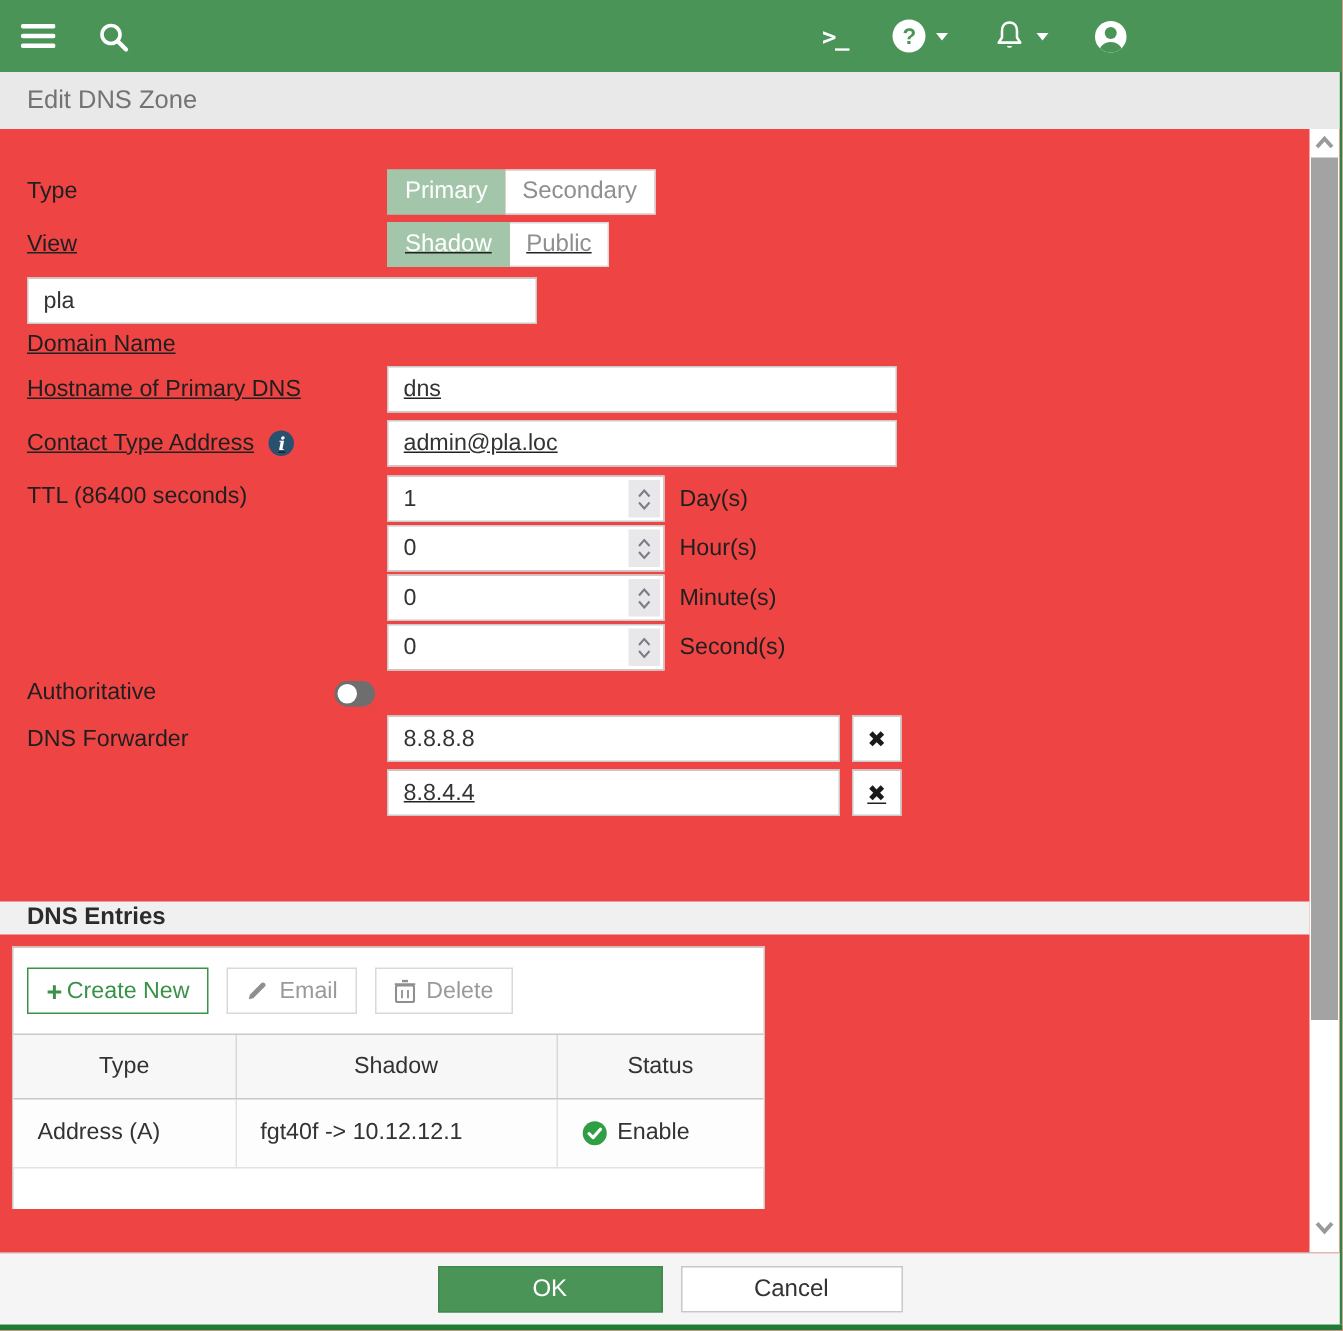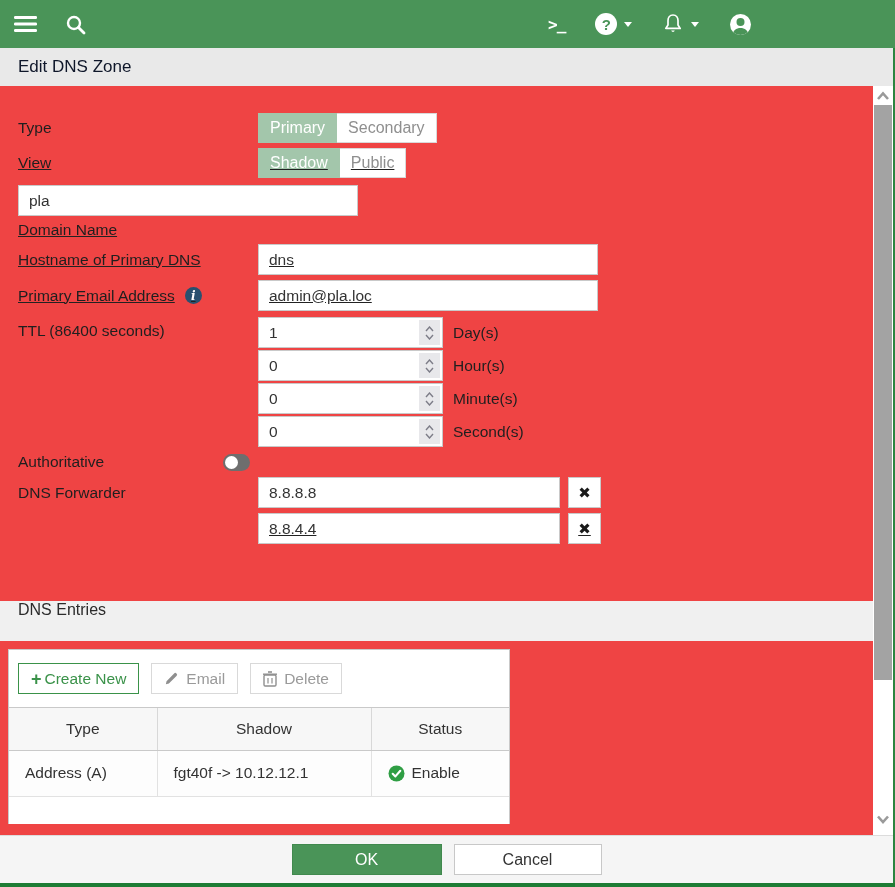--- a/index.html
+++ b/index.html
@@ -11,21 +11,21 @@
   
   .navbar { height:48px; background:#4a9458; display:flex; align-items:center; padding:0 14px; }
   .nav-left { display:flex; align-items:center; gap:28px; }
   .nav-right { display:flex; align-items:center; gap:30px; position:absolute; left:548px; }
   .nav-icon { display:flex; align-items:center; cursor:pointer; }
   .caret-down { width:0; height:0; border-left:4.5px solid transparent; border-right:4.5px solid transparent; border-top:5px solid #fff; margin-left:7px; }
   .help-circle { width:22px; height:22px; border-radius:50%; background:#fff; color:#4a9458; font-weight:bold; font-size:15px; display:flex; align-items:center; justify-content:center; }
   .cli-glyph { color:#fff; font-family:"DejaVu Sans Mono", monospace; font-weight:bold; font-size:16px; letter-spacing:-1px; }
   
   .frame { position:absolute; top:48px; left:0; right:0; bottom:4px; border-right:2px solid #2c8540; background:#fff; }
-  .title-bar { height:38px; background:#e9e9e9; display:flex; align-items:center; padding-left:18px; font-size:17px; color:#0f172a; }
+  .title-bar { height:38px; background:#e9e9e9; display:flex; align-items:center; padding-left:18px; font-size:17px; color:#737373; }
   .bottom-line { position:absolute; left:0; right:0; bottom:0; height:4px; background:#1e7c34; }
   
   .content { position:relative; height:749px; background:#ef4444; overflow:hidden; }
   .row { display:flex; align-items:center; padding-left:18px; }
   .row .lbl { width:240px; font-size:15.5px; color:#1f1f1f; flex:0 0 240px; display:flex; align-items:center; }
   .row-type { padding-top:27px; }
   
   .seg { display:inline-flex; }
   .seg .opt { font-size:16px; padding:3px 11px; height:30px; display:flex; align-items:center; border:1px solid #d9d9d9; background:#fff; color:#8f8f8f; cursor:pointer; }
   .seg .opt.sel { background:#a3c6ab; color:#fff; border-color:#a3c6ab; }
@@ -42,21 +42,21 @@
   .ttl-group { display:flex; flex-direction:column; gap:2px; }
   .ttl-row { display:flex; align-items:center; }
   
   .toggle { width:27px; height:17px; border-radius:9px; background:#6e6e6e; position:relative; cursor:pointer; }
   .toggle .knob { position:absolute; left:2px; top:2px; width:13px; height:13px; border-radius:50%; background:#fff; }
   
   .xbtn { width:33px; height:31px; border:1px solid #c9c9c9; background:#fff; display:flex; align-items:center; justify-content:center; margin-left:8px; font-size:15px; color:#1a1a1a; cursor:pointer; }
   
   .info-i { width:17px; height:17px; border-radius:50%; background:#29506f; color:#fff; display:inline-flex; align-items:center; justify-content:center; font-family:"DejaVu Serif", serif; font-style:italic; font-weight:bold; font-size:12px; margin-left:10px; }
   
-  .section-bar { margin-top:57px; height:40px; background:#f0f0f0; display:flex; padding-left:18px; font-size:16px; color:#2b2b2b; width:calc(100% - 20px); }
+  .section-bar { margin-top:57px; height:22px; background:#f0f0f0; display:flex; align-items:center; padding-left:18px; font-size:16px; color:#2b2b2b; width:calc(100% - 20px);font-weight:bold; }
   
   .panel { margin:8px 0 0 8px; width:502px; height:175px; border:1px solid #c9c9c9; border-bottom:none; background:#fff; }
   .panel-toolbar { display:flex; gap:12px; padding:13px 9px; border-bottom:1px solid #c9c9c9; }
   .tbtn { height:31px; display:inline-flex; align-items:center; gap:7px; padding:0 12px; background:#fff; font-size:15.5px; cursor:pointer; font-family:inherit; }
   .tbtn-create { border:1px solid #3a9249; color:#3a9249; }
   .tbtn-plus { font-size:18px; font-weight:bold; line-height:1; }
   .tbtn-gray { border:1px solid #d9d9d9; color:#9a9a9a; }
   table.grid { border-collapse:collapse; width:100%; font-size:15.5px; color:#333; table-layout:fixed; }
   table.grid th { font-weight:normal; background:#f7f7f7; height:42px; text-align:center; border-right:1px solid #d8d8d8; border-bottom:1px solid #c9c9c9; }
   table.grid th:last-child, table.grid td:last-child { border-right:none; }
@@ -156,21 +156,21 @@
       <span class="lbl">Domain Name</span>
     </div>
 
     <div class="row mt5">
       <span class="lbl">Hostname of Primary DNS</span>
       <input class="tinput w-main" type="text" value="dns" style="">
     </div>
 
     <div class="row mt5">
       <span class="lbl">
-        <span>Primary Email Address</span>
+        <span>Contact Type Address</span>
         <span class="info-i">i</span>
       </span>
       <input class="tinput w-main" type="text" value="admin@pla.loc" style="">
     </div>
 
     <div class="row mt6" style="align-items:flex-start;">
       <span class="lbl" style="padding-top:5px;">TTL (86400 seconds)</span>
       <div class="ttl-group">
         <div class="ttl-row">
           <span class="numwrap"><input type="text" value="1" style="">

